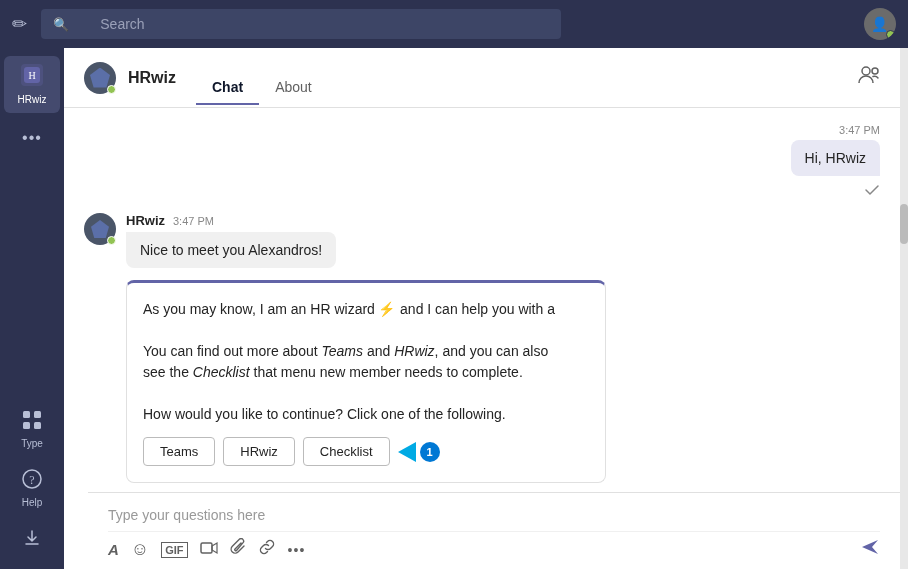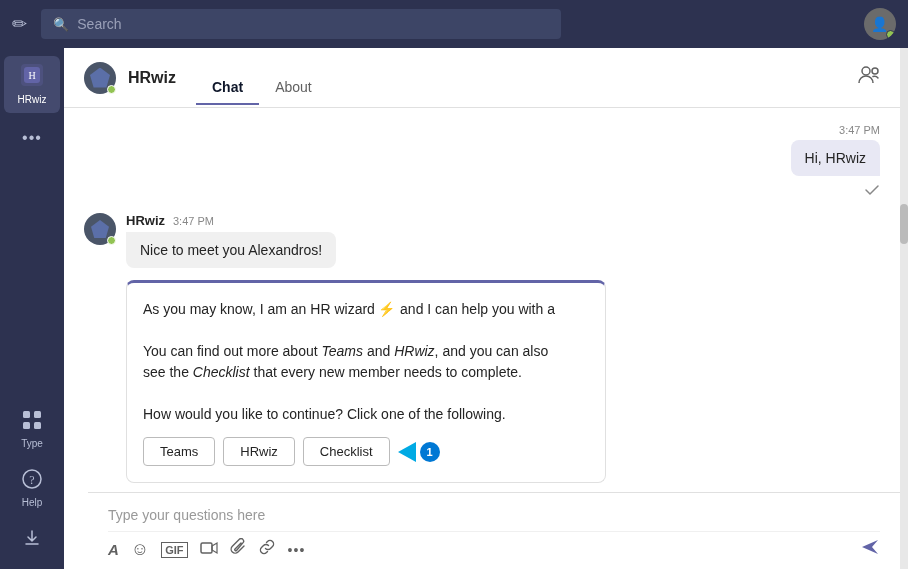--- a/index.html
+++ b/index.html
@@ -32,20 +32,21 @@
       height: 30px;
       gap: 8px;
     }
     .search-box input {
       background: transparent;
       border: none;
       outline: none;
       color: #bef264;
       font-size: 14px;
       width: 100%;
+      margin-left: 23px;
     }
     .search-box input::placeholder { color: #9aa0b8; }
     .search-icon-top { color: #9aa0b8; font-size: 13px; }
     .avatar-top {
       width: 32px; height: 32px;
       border-radius: 50%;
       background: #6b6b6b;
       margin-left: auto;
       position: relative;
       overflow: hidden;
@@ -440,21 +441,21 @@
           </div>
           <div class="msg-bubble">Nice to meet you Alexandros!</div>
         </div>
       </div>
 
       <div class="card-message">
         <div class="card-text">
           <span>As you may know, I am an HR wizard ⚡ and I can help you with a</span><br>
           <br>
           <span>You can find out more about </span><em>Teams</em><span> and </span><em>HRwiz</em><span>, and you can also</span><br>
-          <span>see the </span><em>Checklist</em><span> that every new member needs to complete.</span>
+          <span>see the </span><em>Checklist</em><span> that menu new member needs to complete.</span>
           <br><br>
           <span>How would you like to continue? Click one of the following.</span>
         </div>
         <div class="card-buttons">
           <button class="card-btn">Teams</button>
           <button class="card-btn">HRwiz</button>
           <button class="card-btn">Checklist</button>
           <div class="arrow-indicator">
             <div class="arrow-left"></div>
             <div class="badge-num">1</div>

